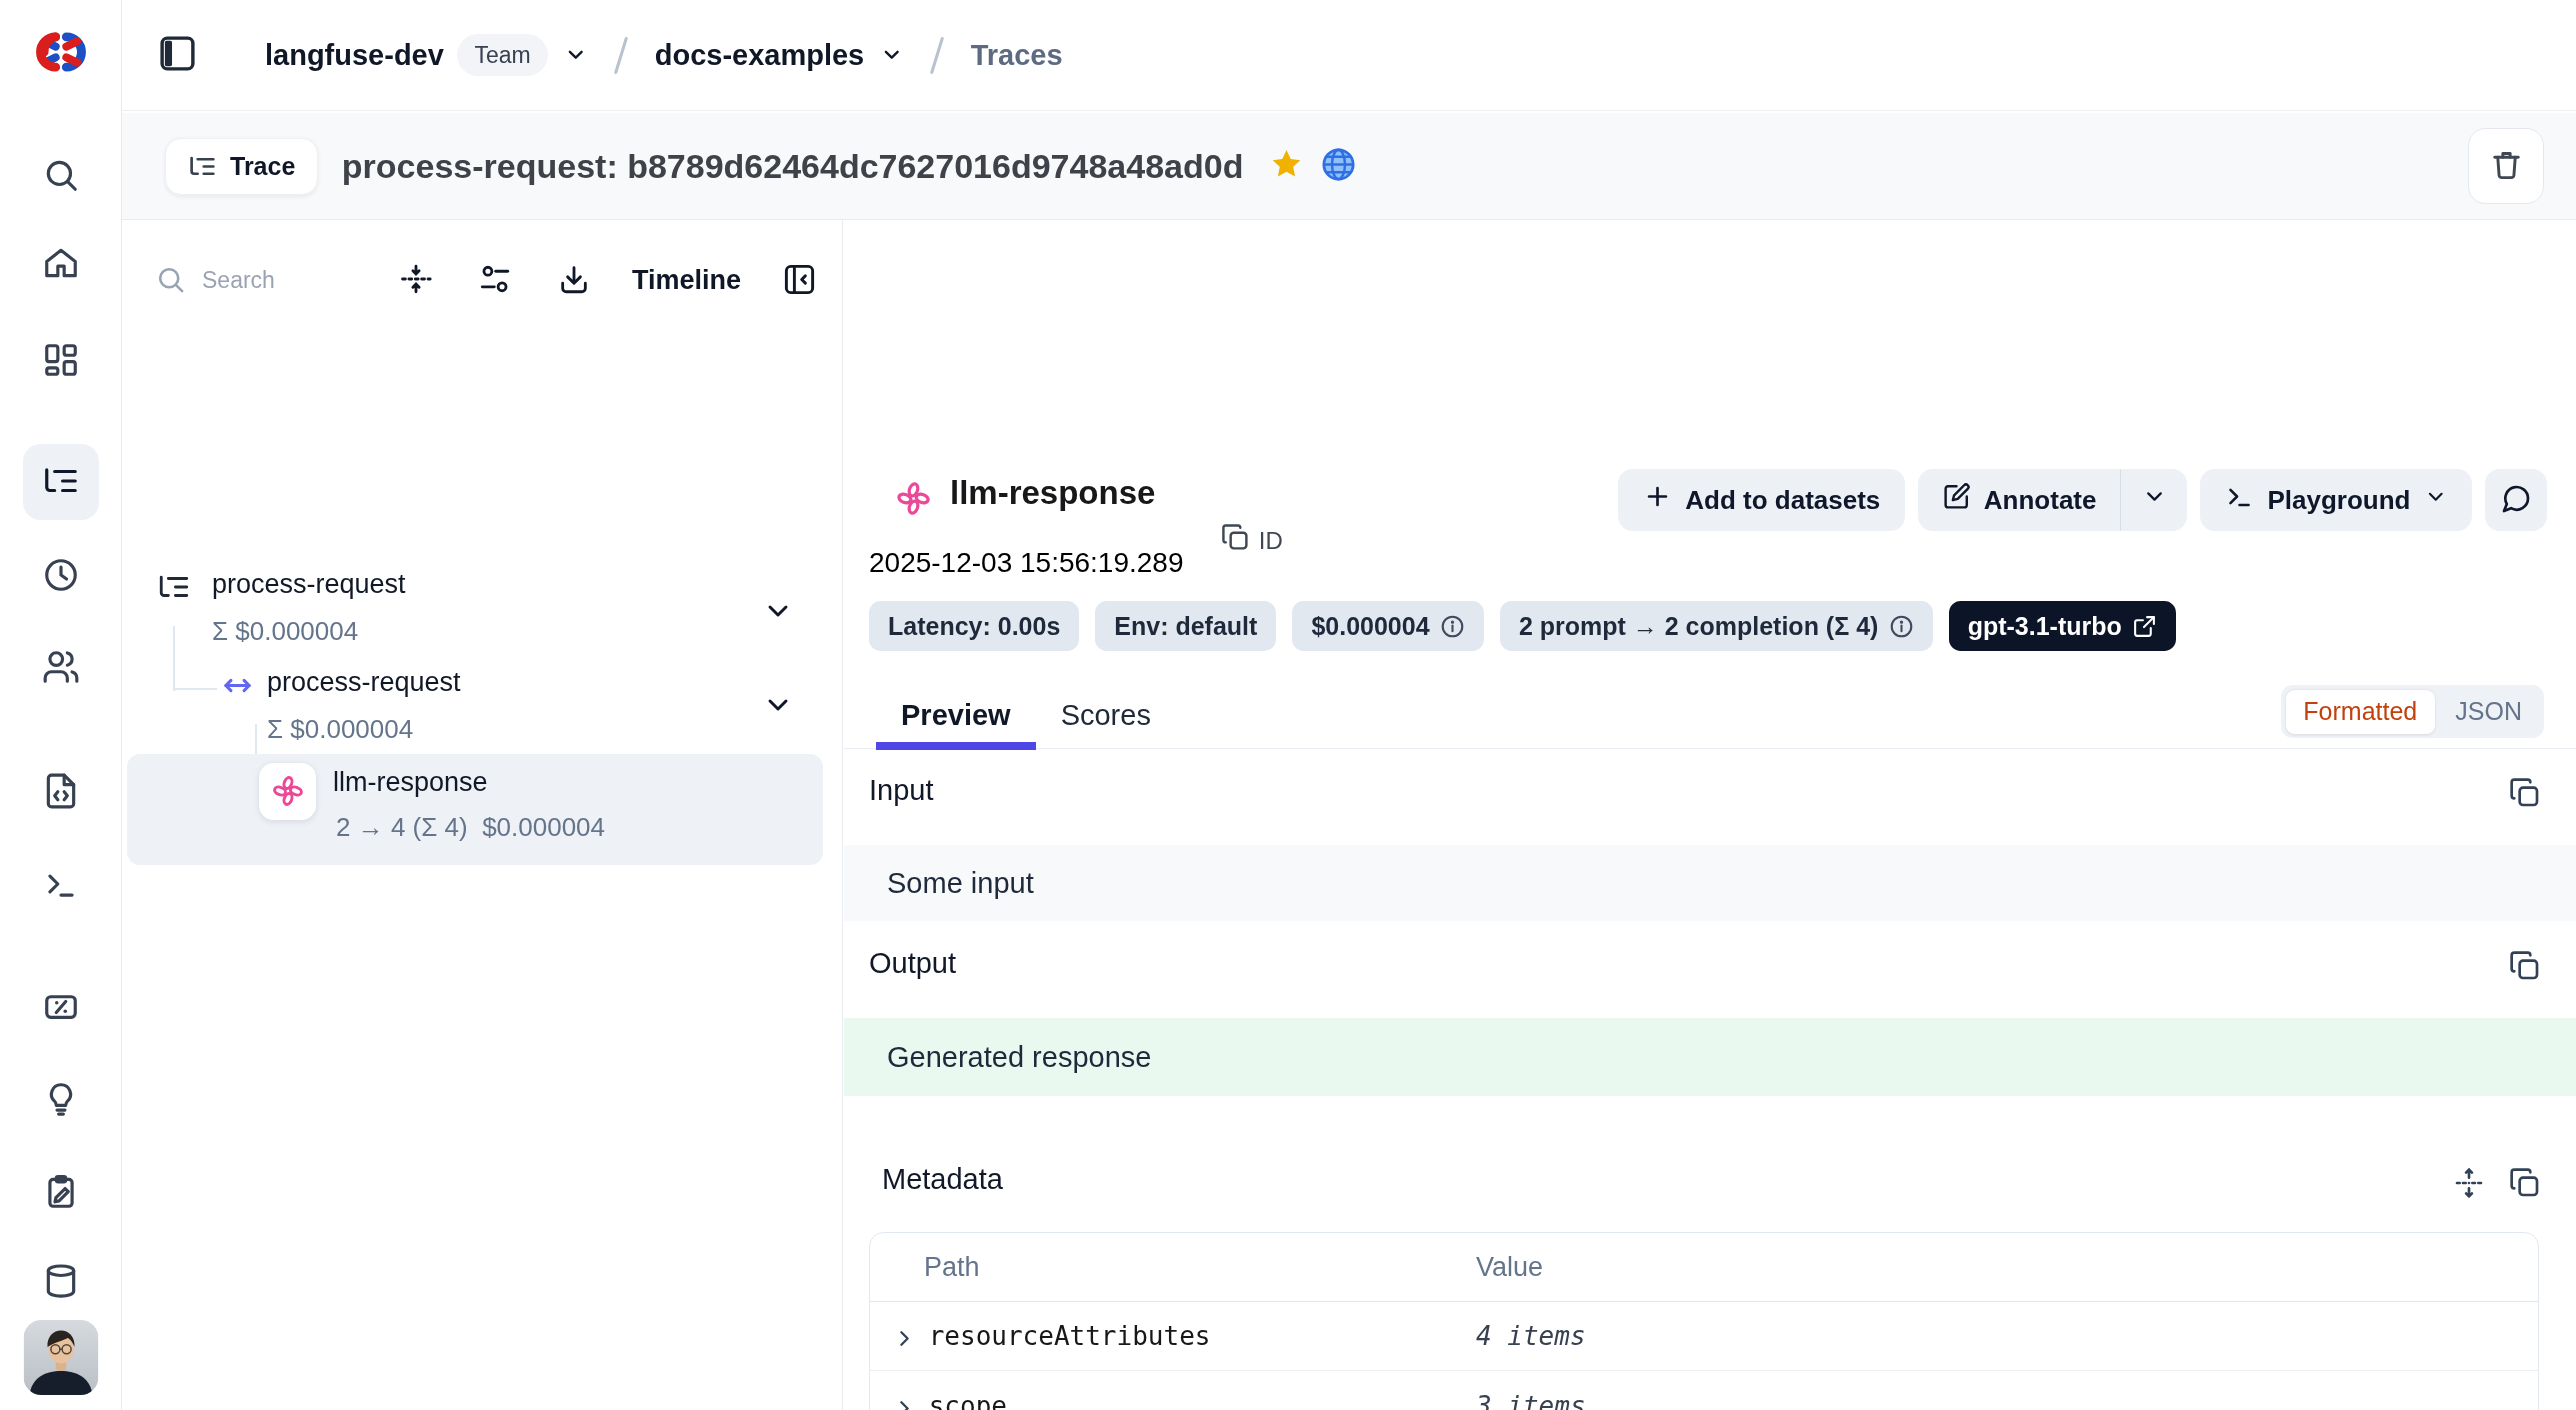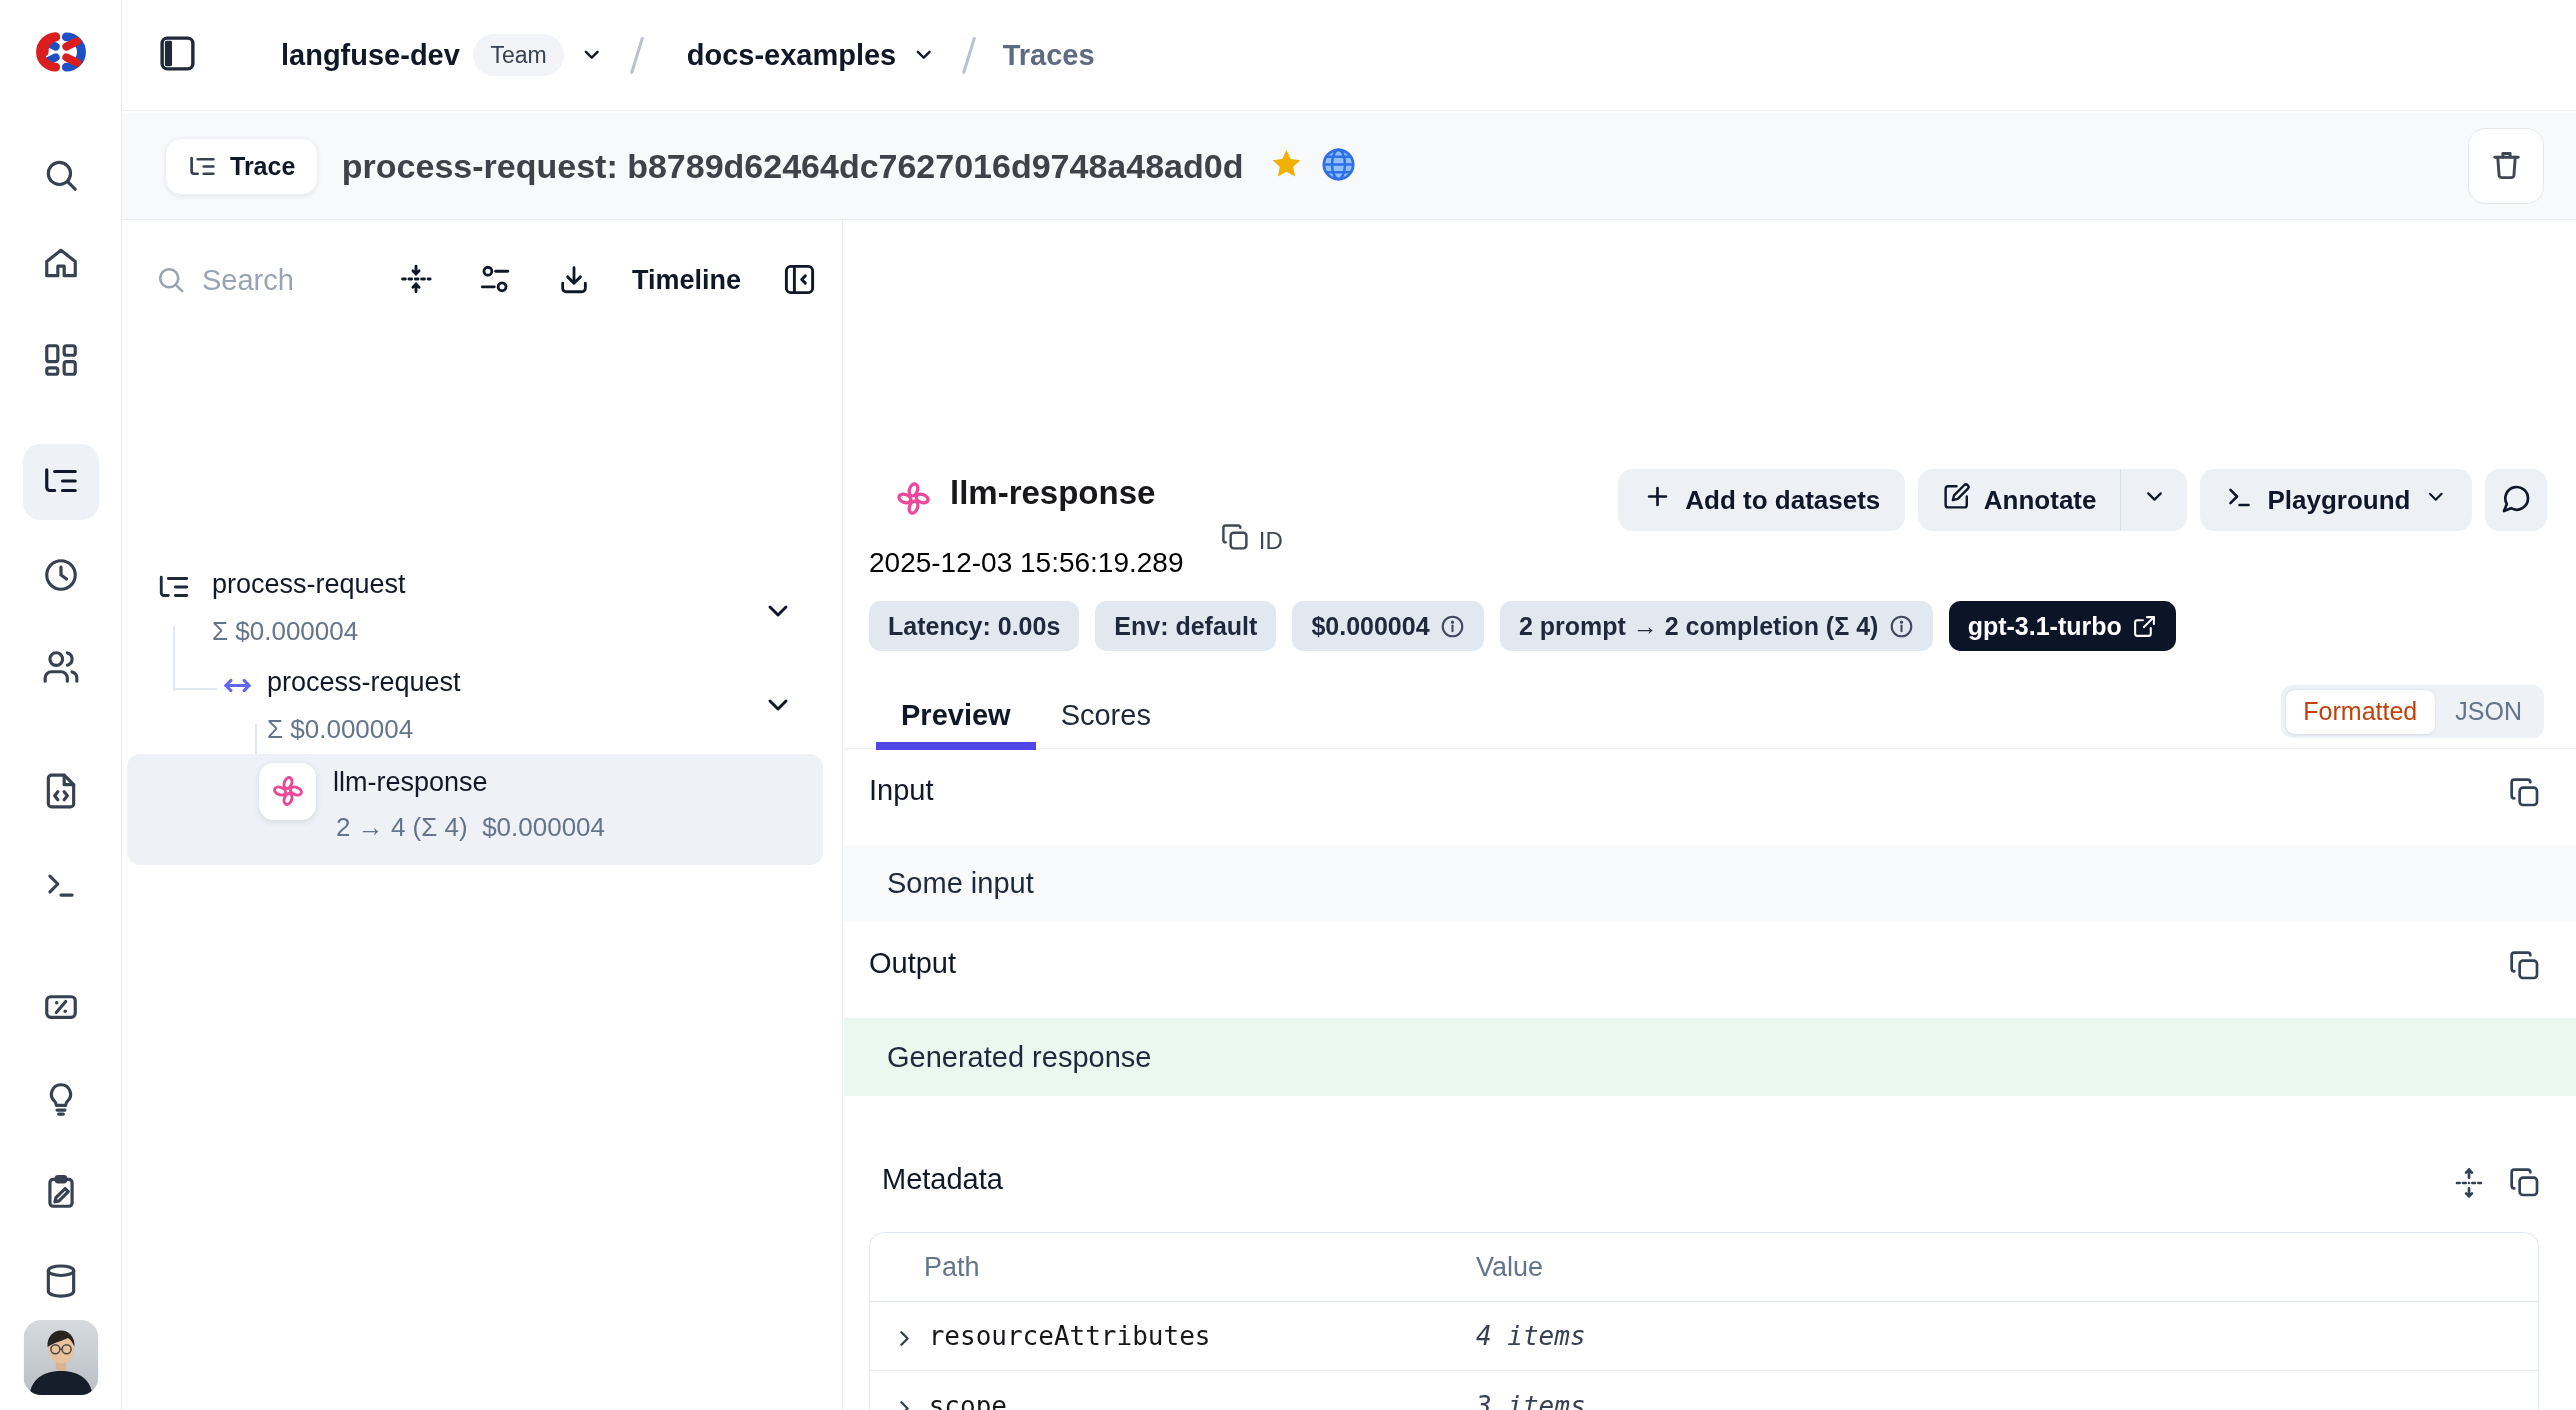--- a/index.html
+++ b/index.html
@@ -10,41 +10,41 @@
   .rail { position:absolute; left:0; top:0; width:122px; height:1410px; background:#fff; border-right:1.5px solid #e8ebef; z-index:5; }
   .logo { position:absolute; top:28px; left:50%; transform:translateX(-50%); }
   .rail-item { position:absolute; left:50%; transform:translate(-50%,-50%); width:76px; height:76px; display:flex; align-items:center; justify-content:center; background:transparent; border:none; color:#374151; cursor:pointer; border-radius:17.6px; }
   .rail-item.active { background:#eef1f5; color:#0f172a; }
   .avatar-btn { position:absolute; left:50%; transform:translateX(-50%); top:1320px; width:75px; height:75px; border:none; background:none; padding:0; cursor:pointer; }
 
   
   .topnav { position:absolute; left:122px; top:0; width:2454px; height:111px; background:#fff; border-bottom:1.5px solid #eceef2; display:flex; align-items:center; padding-left:35px; }
   .nav-toggle { background:none; border:none; color:#1f2937; cursor:pointer; display:flex; }
   .crumb { display:flex; align-items:center; gap:13px; margin-left:67px; cursor:pointer; }
-  .crumb-name { font-size:29px; font-weight:700; color:#101828;margin-left:16px; }
+  .crumb-name { font-size:29px; font-weight:700; color:#101828; }
   .plan-pill { background:#f2f4f7; color:#364152; font-size:23px; font-weight:500; border-radius:732px; padding:7.3px 17.6px; }
   .crumb-chev { color:#101828; margin-left:2.9px; display:flex; }
   .slash { margin:0 20.5px; display:flex; color:#cbd5e1; }
   .crumb-link { font-size:29px; font-weight:600; color:#5d6b82; cursor:pointer; }
 
   
   .trace-bar { position:absolute; left:122px; top:113px; width:2454px; height:107px; background:#f8f9fb; border-bottom:1.5px solid #e8ebef; display:flex; align-items:center; padding:0 32px 0 43px; }
   .trace-chip { display:flex; align-items:center; gap:13px; background:#fff; border:0.7px solid #eef0f3; box-shadow:0 1.5px 4.4px rgba(15,23,42,.07); border-radius:16px; padding:13px 22px; color:#39414e; }
   .trace-chip span { font-size:25px; font-weight:700; color:#101828; }
   .trace-title { margin-left:23.5px; font-size:34px; font-weight:700; color:#3f4249; white-space:nowrap; overflow:hidden; text-overflow:ellipsis; }
   .icon-btn { background:none; border:none; cursor:pointer; display:flex; align-items:center; justify-content:center; }
   .star-btn { margin-left:26px; color:#f0b100; }
   .globe-btn { margin-left:16px; }
   .trash-btn { margin-left:auto; width:76px; height:76px; background:#fff; border:1.5px solid #e4e8ee; border-radius:17.6px; color:#3f4753; }
 
   
   .tree-panel { position:absolute; left:123px; top:220px; width:720px; bottom:0; background:#fff; border-right:1.5px solid #e8ebef; }
   .tree-toolbar { position:absolute; top:29px; left:32px; right:25px; height:63px; display:flex; align-items:center; }
   .search-wrap { display:flex; align-items:center; gap:16px; color:#9aa3b2; width:224px; }
-  .search-wrap input { border:none; outline:none; font-size:29px; color:#101828; width:161px; font-family:inherit; background:transparent; }
+  .search-wrap input { border:none; outline:none; font-size:23px; color:#101828; width:161px; font-family:inherit; background:transparent; }
   .search-wrap input::placeholder { color:#9aa3b2; }
   .tb-icon { background:none; border:none; color:#101828; cursor:pointer; display:flex; margin-left:auto; }
   .tb-icon + .tb-icon { margin-left:45px; }
   .timeline-btn { background:none; border:none; font-family:inherit; font-size:27px; font-weight:600; color:#101828; margin-left:41px; cursor:pointer; }
   .panel-close-btn { background:none; border:none; color:#101828; cursor:pointer; display:flex; margin-left:41px; }
 
   .tree { position:absolute; left:0; top:117px; right:0; bottom:0; }
   .connector { position:absolute; background:#e2e8f0; }
   .t-row-title { position:absolute; font-size:27px; font-weight:500; color:#111827; white-space:nowrap; cursor:pointer; }
   .t-row-sub { position:absolute; font-size:26px; color:#64748b; white-space:nowrap; }

